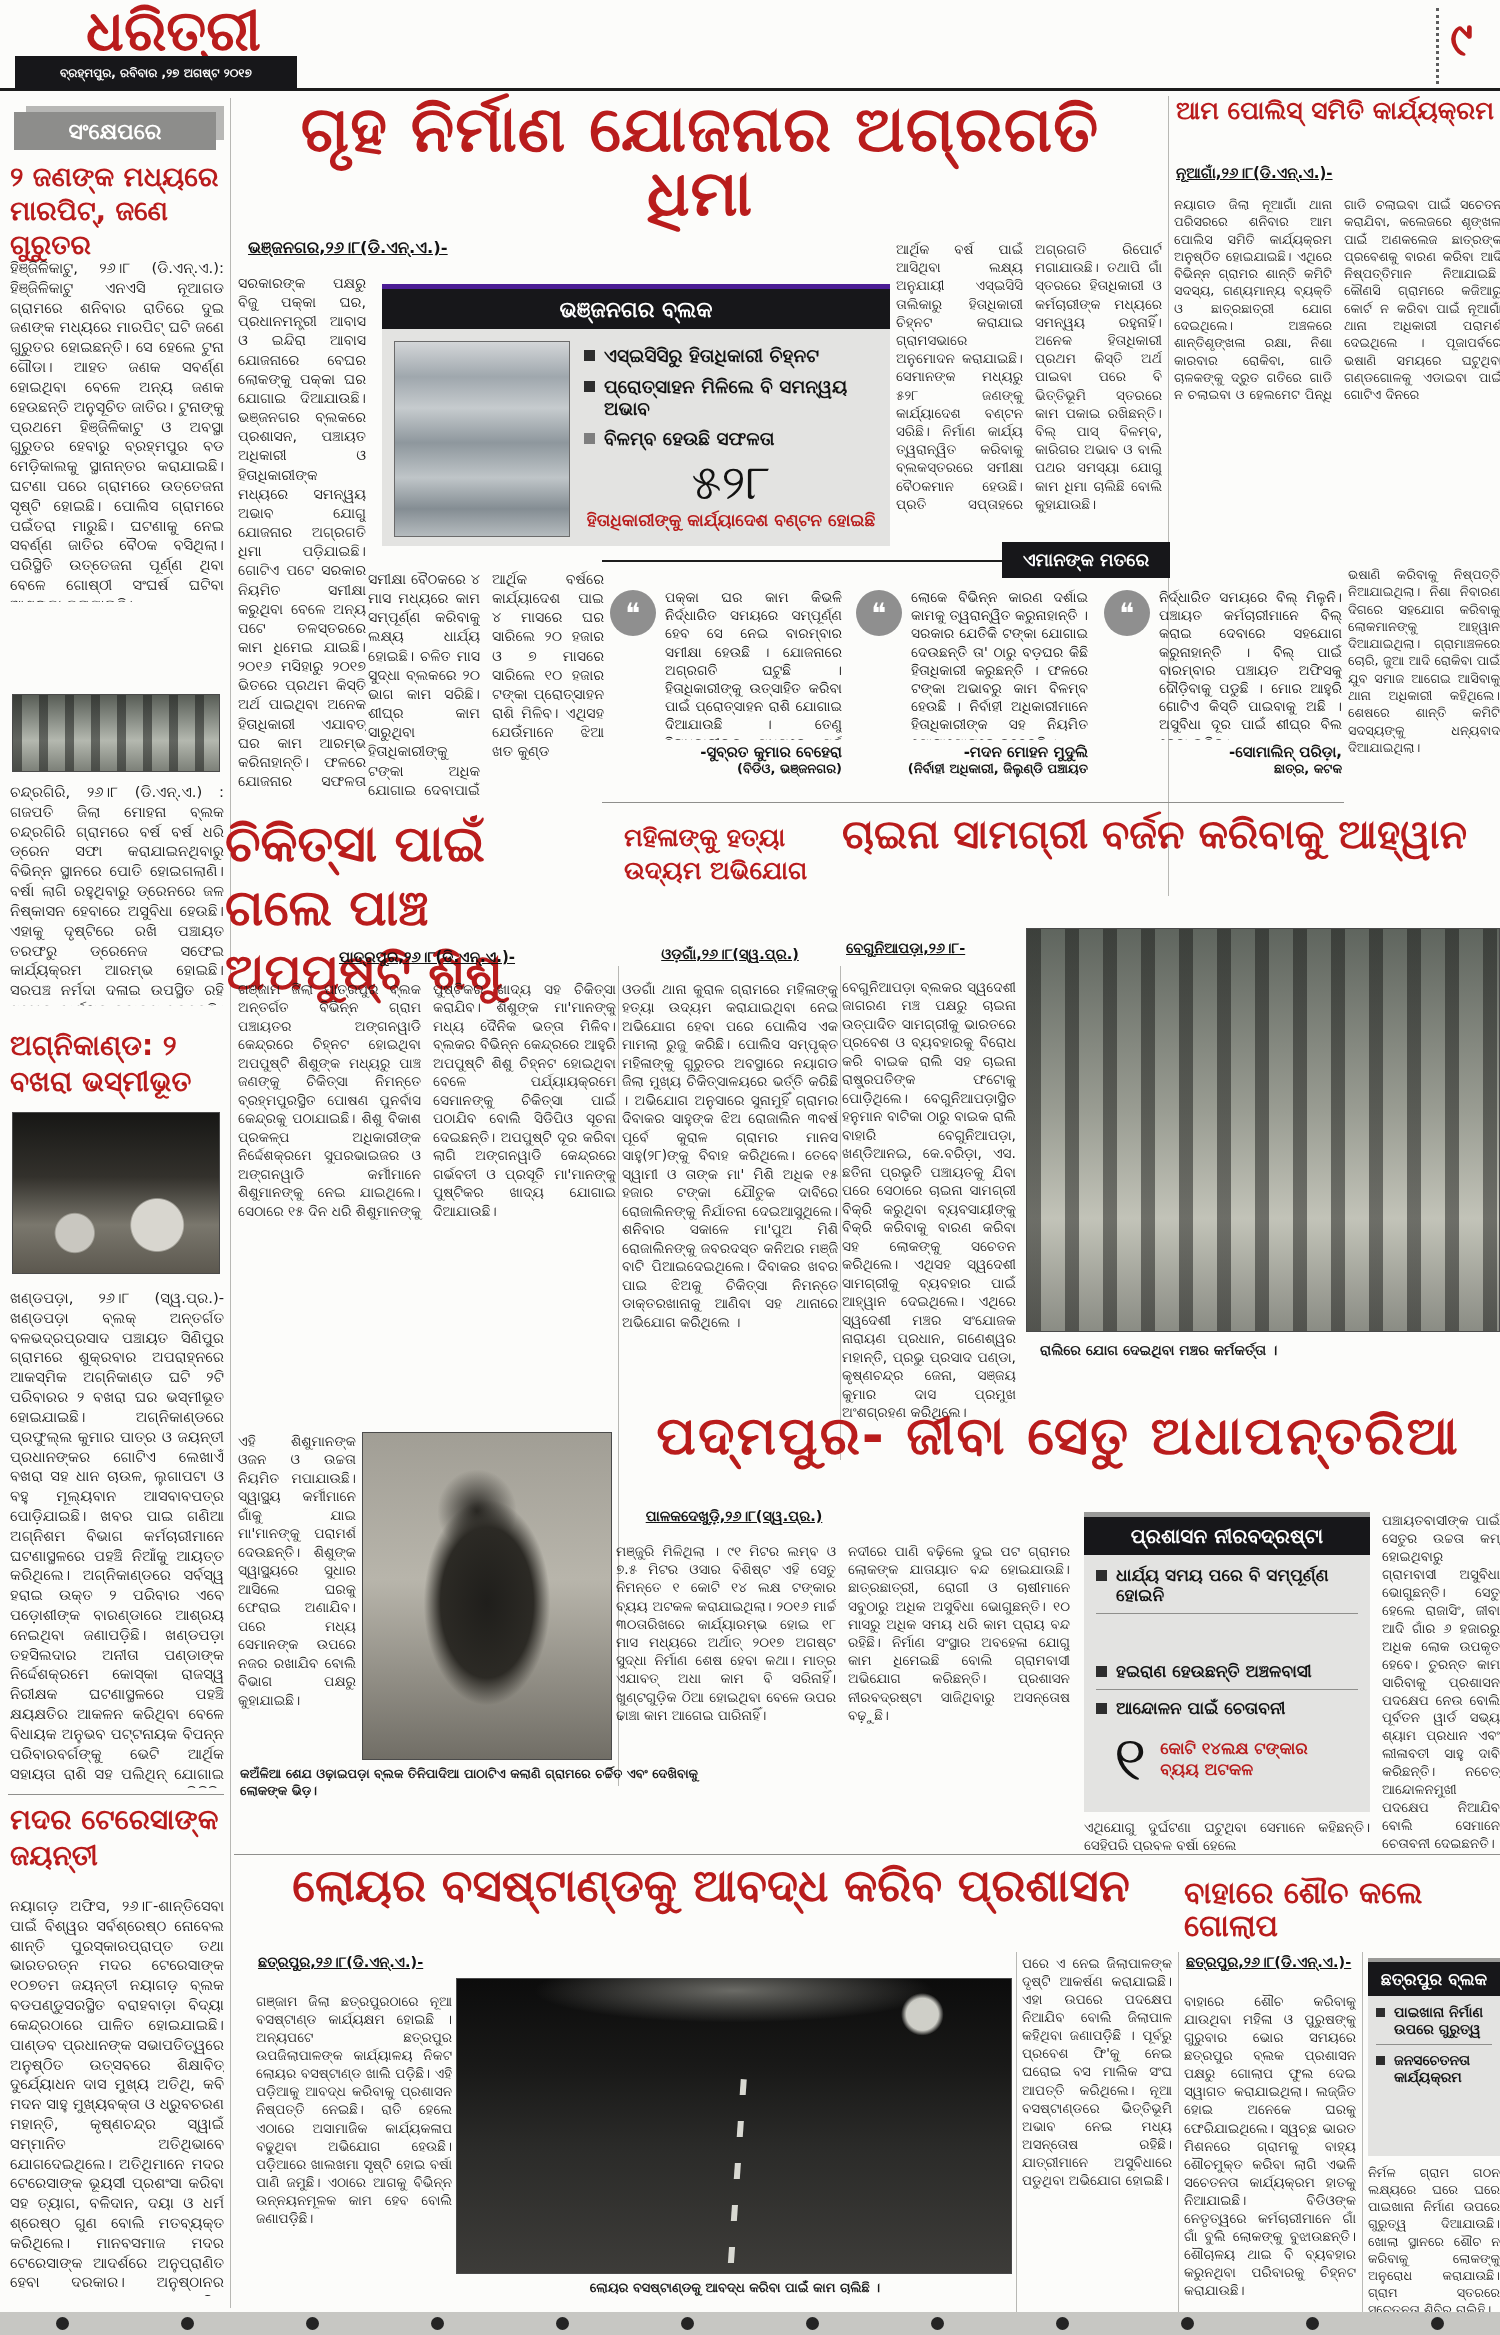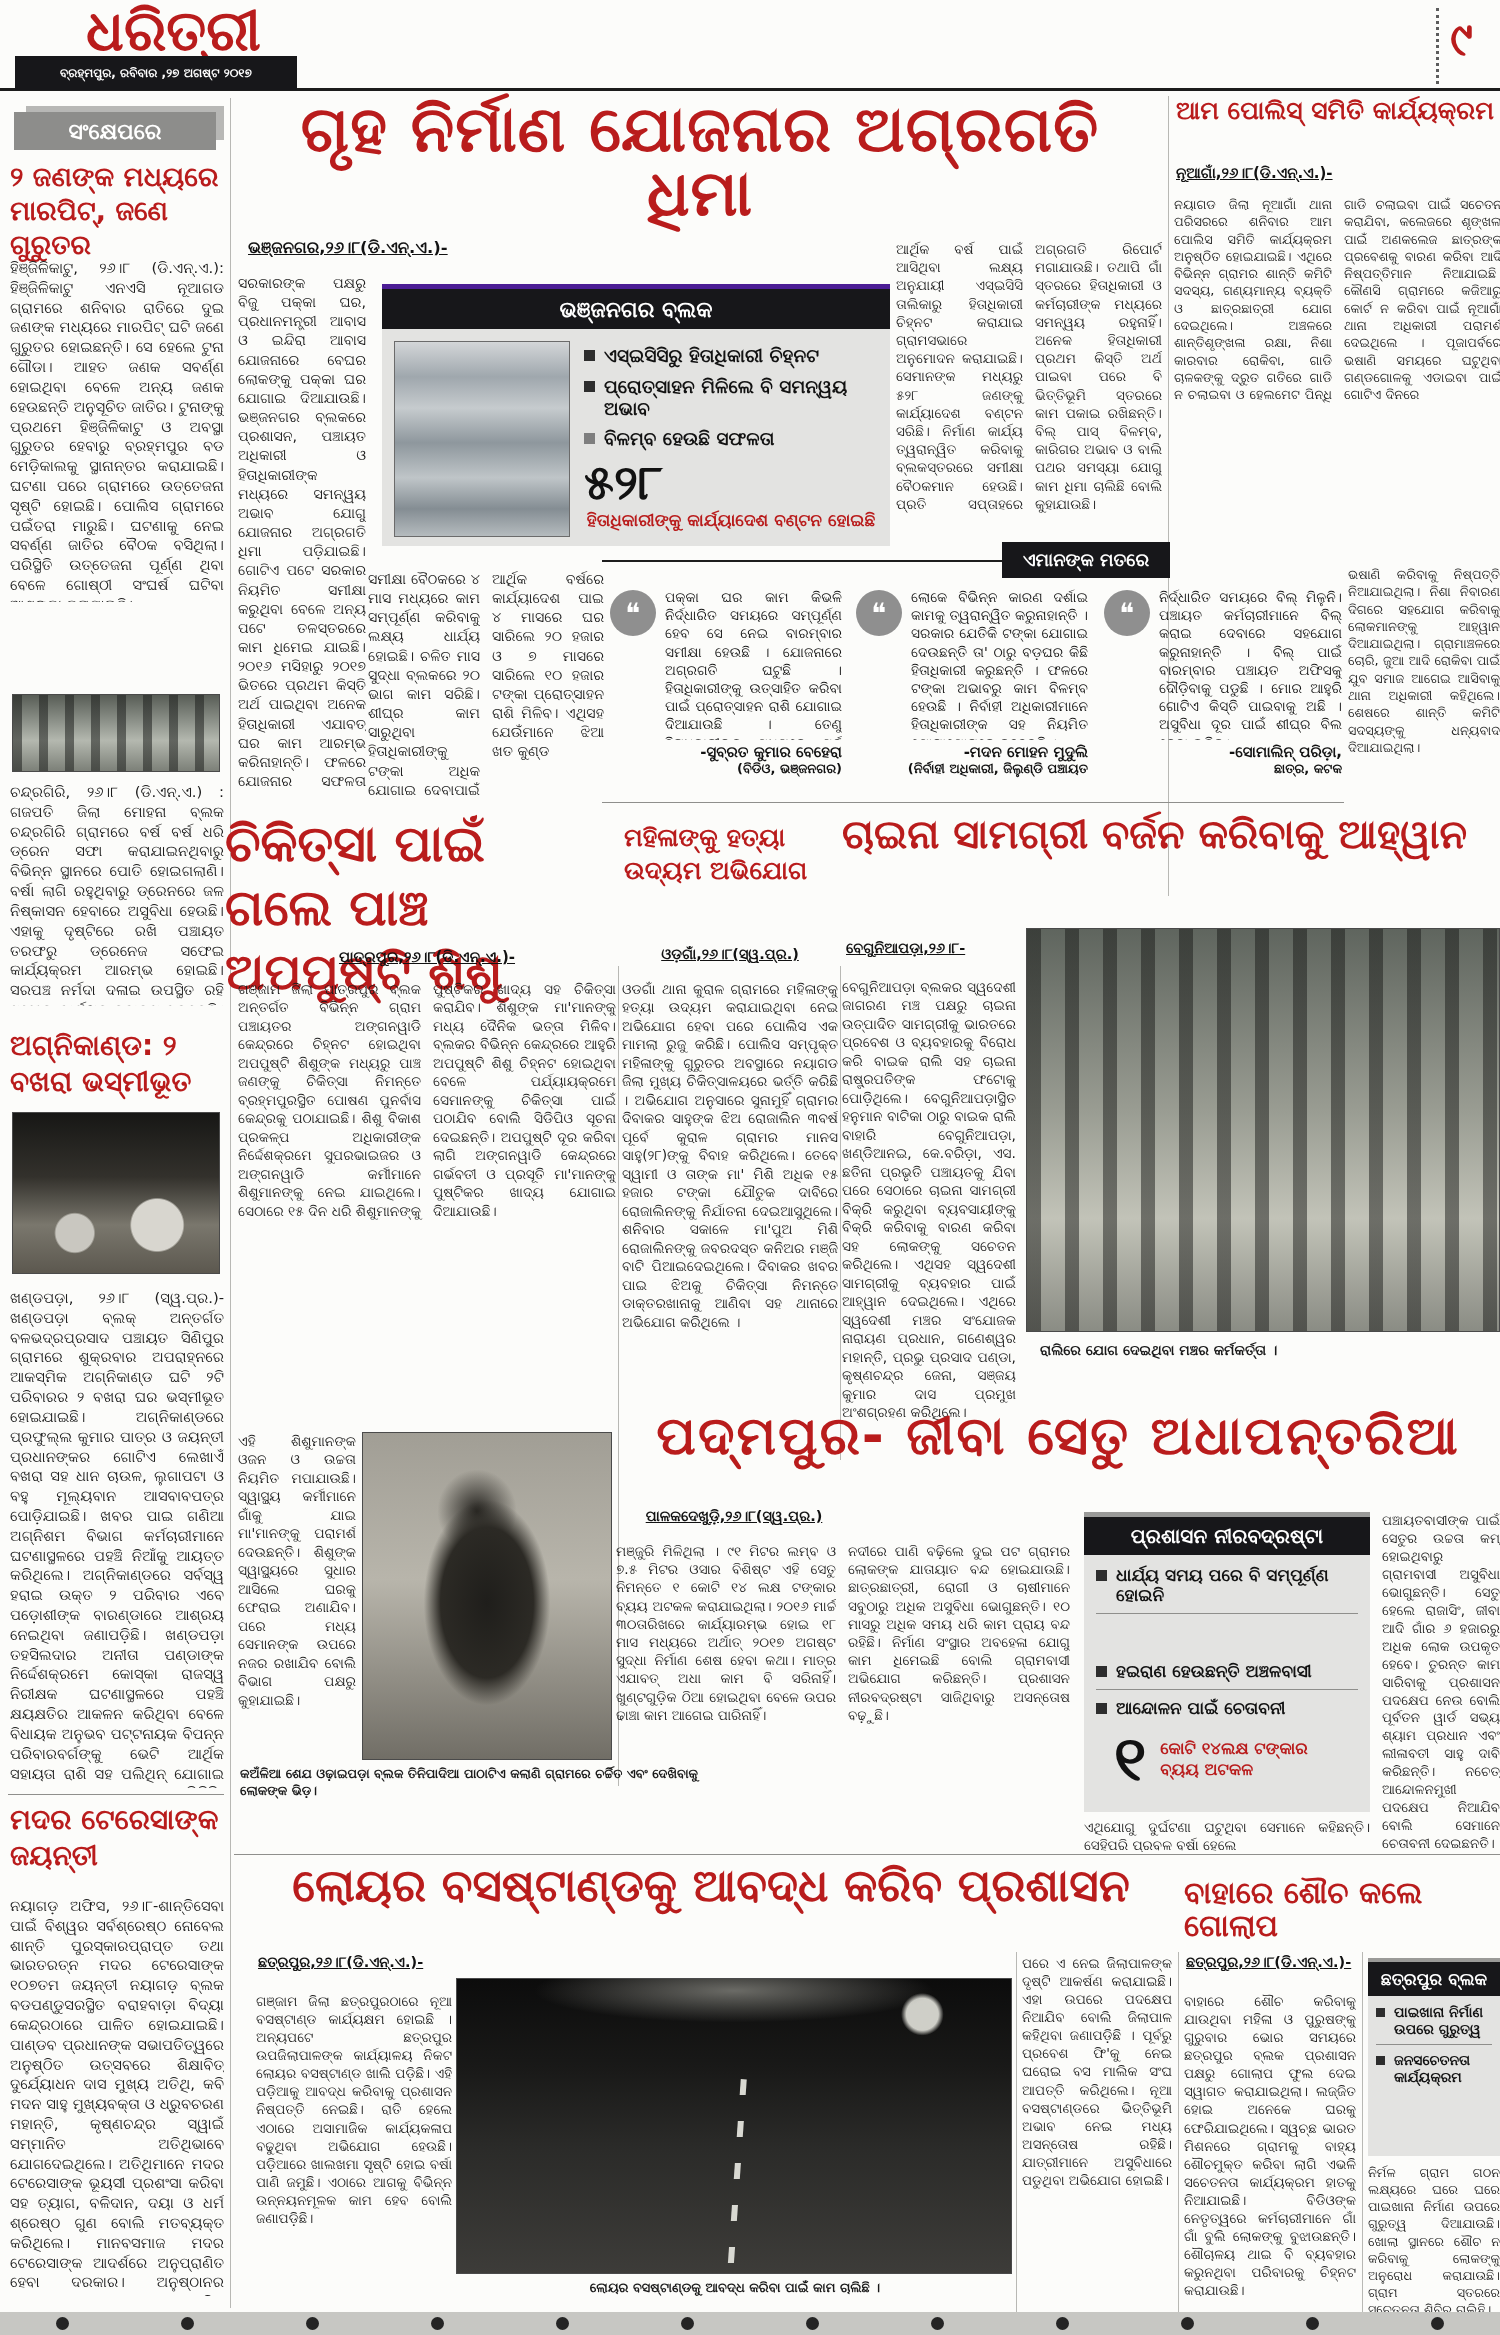--- a/index.html
+++ b/index.html
@@ -13,21 +13,21 @@
   .center{text-align:center;}
   .photo{border:1px solid #4a4a4a;overflow:hidden;}
   .caption{font-weight:bold;color:#1a1a1a;overflow:hidden;}
   .vline{background:#b8b8b4;}
   .hline{background:#8f8f8c;}
   .bar-dark{background:#17171a;color:#fff;font-weight:bold;display:flex;align-items:center;justify-content:center;}
   .graybox{background:#e3e3e1;}
   .bullet{display:flex;gap:9px;font-weight:bold;line-height:1.18;align-items:flex-start;}
   .sq{width:11px;height:11px;background:#2d2d2d;flex:none;margin-top:5px;}
   .sq.gray{background:#7e7e7e;}
-  .bignum{font-weight:bold;text-align:left;line-height:1;}
+  .bignum{font-weight:normal;text-align:center;line-height:1;}
   .q-icon{width:46px;height:46px;border-radius:50%;background:#8f8f8f;color:#fff;font-size:28px;
           display:flex;align-items:center;justify-content:center;float:left;margin:2px 9px 2px 0;}
   .q-text{font-size:13.8px;line-height:1.32;text-align:justify;overflow:hidden;}
   .q-sig{text-align:right;font-weight:bold;font-size:15px;margin-top:3px;}
   .q-sig2{text-align:right;font-weight:bold;font-size:13px;}
   .brief-hd{background:#8d8d8b;color:#fff;font-weight:bold;display:flex;align-items:center;justify-content:center;
             box-shadow:10px -8px 0 -2px #b7b7b5;}
   
   .ph-drain{background:
     repeating-linear-gradient(90deg, rgba(30,32,30,.55) 0 9px, rgba(120,124,118,0) 9px 26px),

